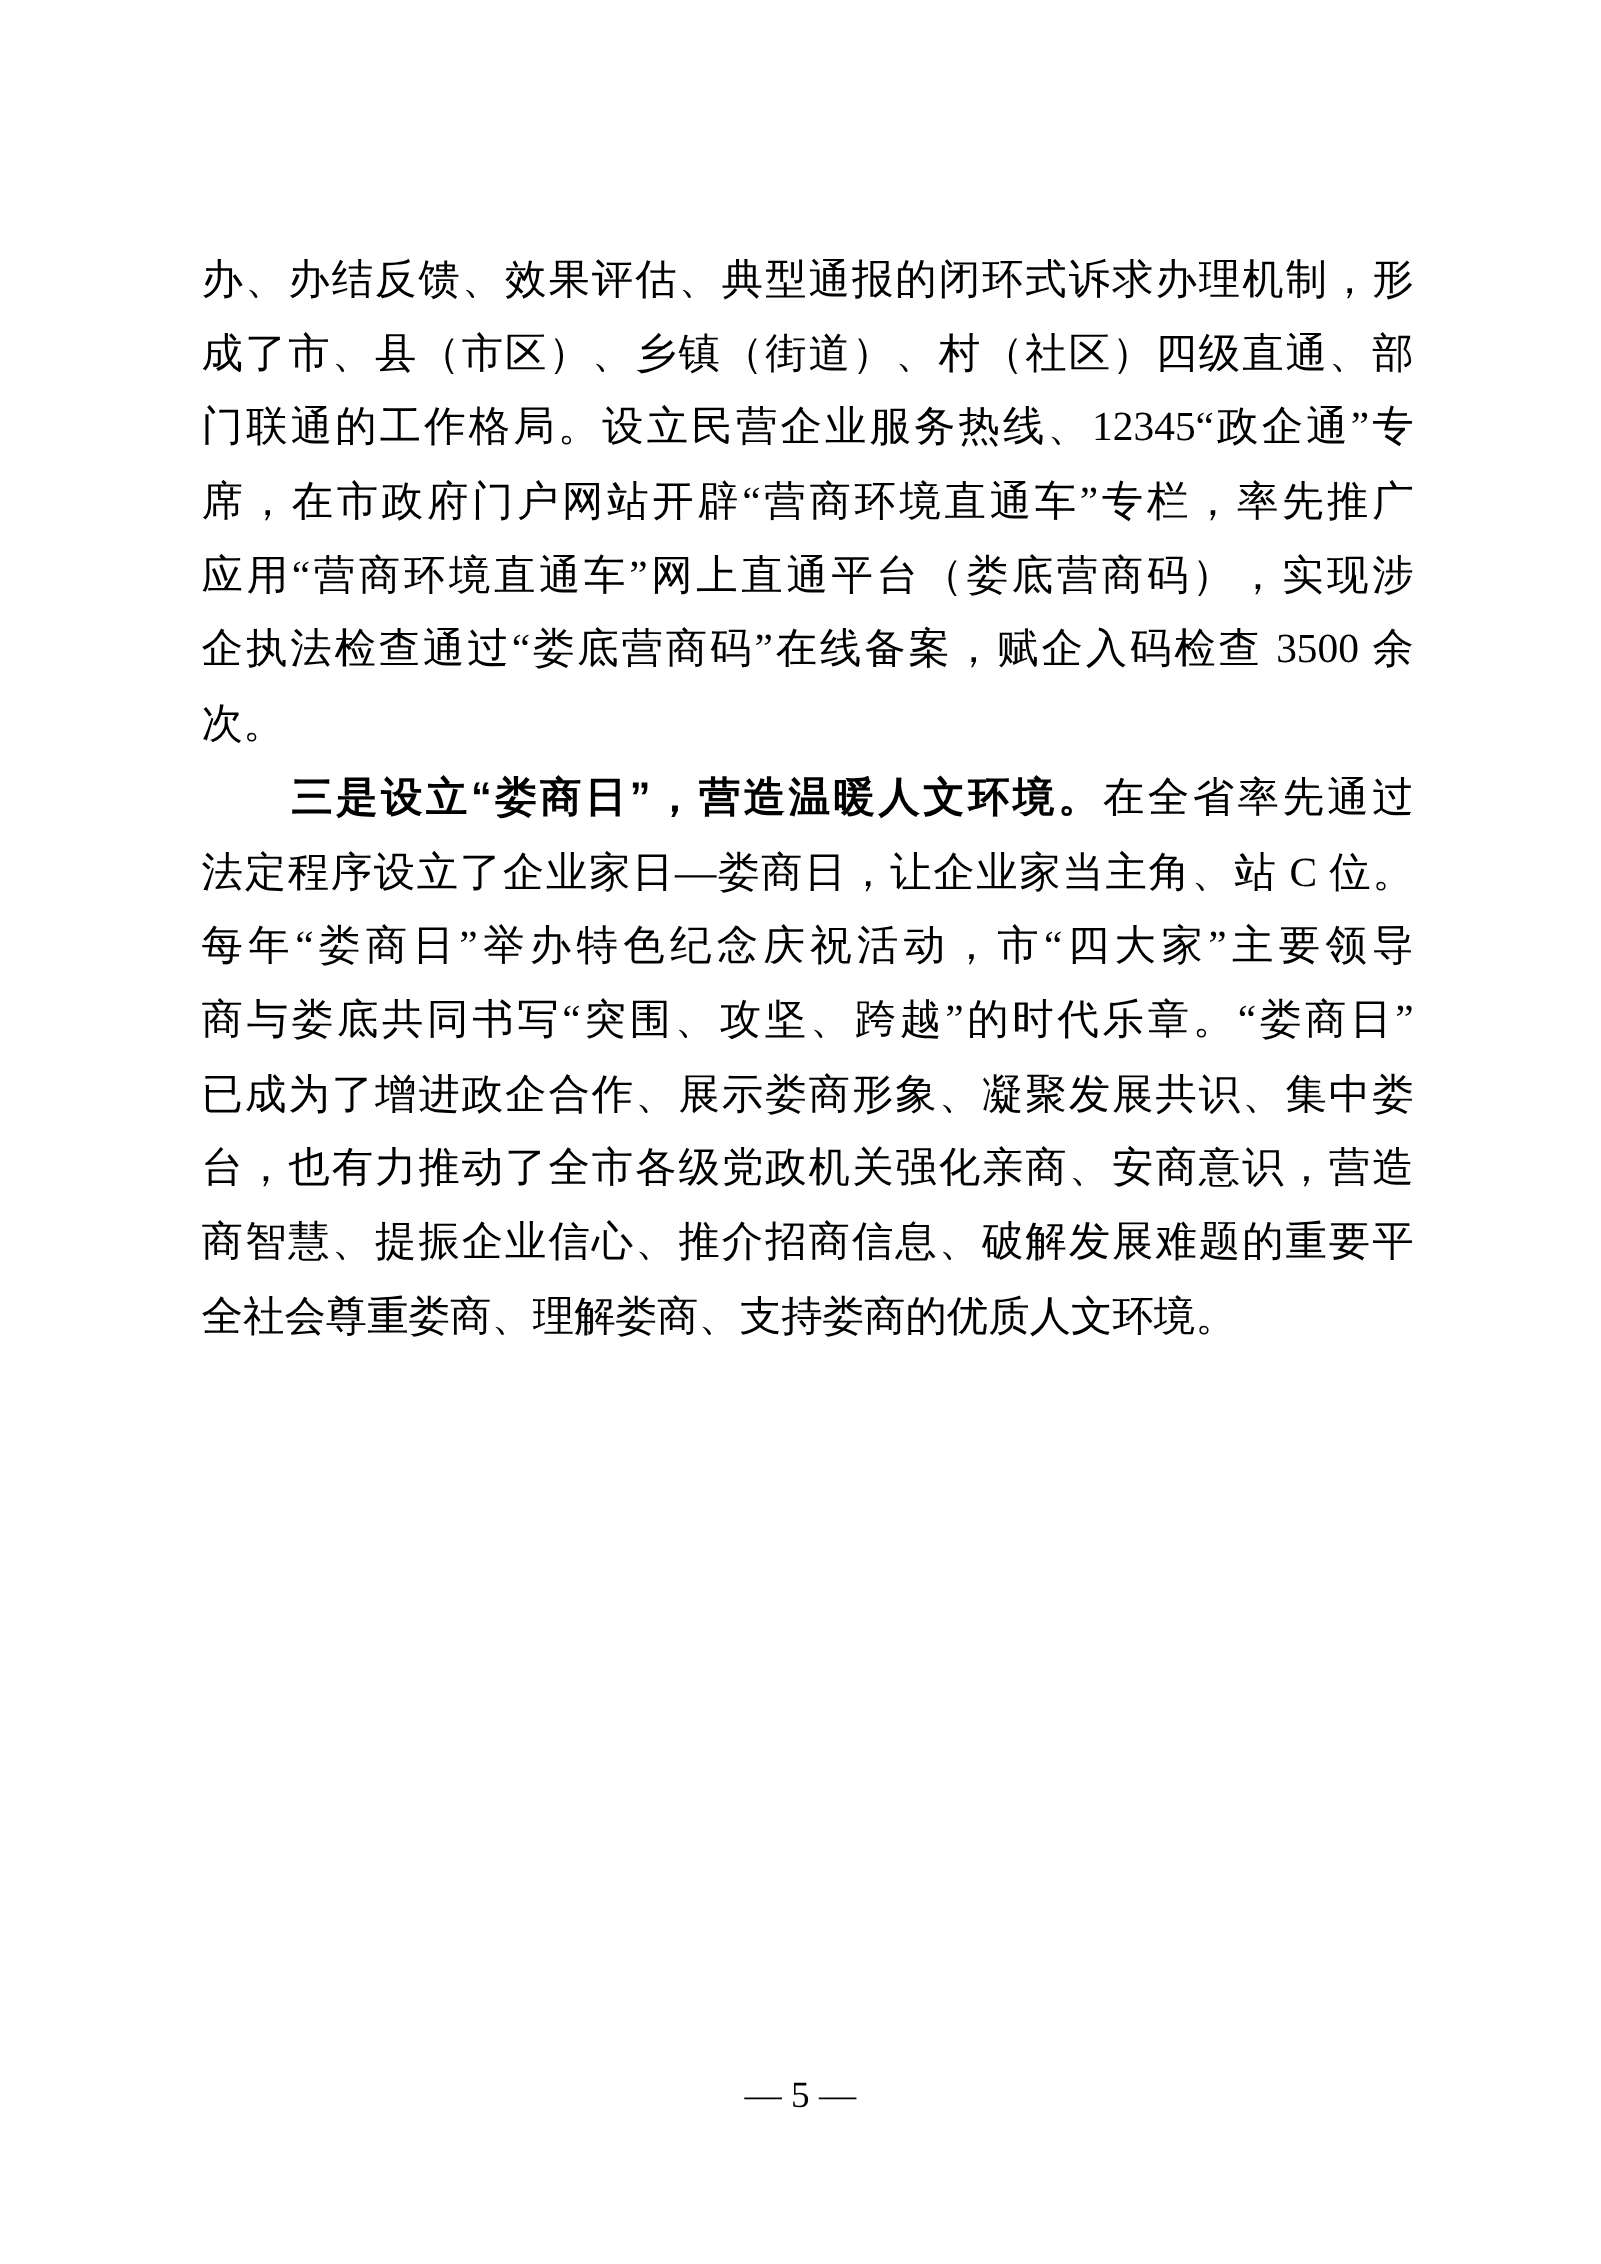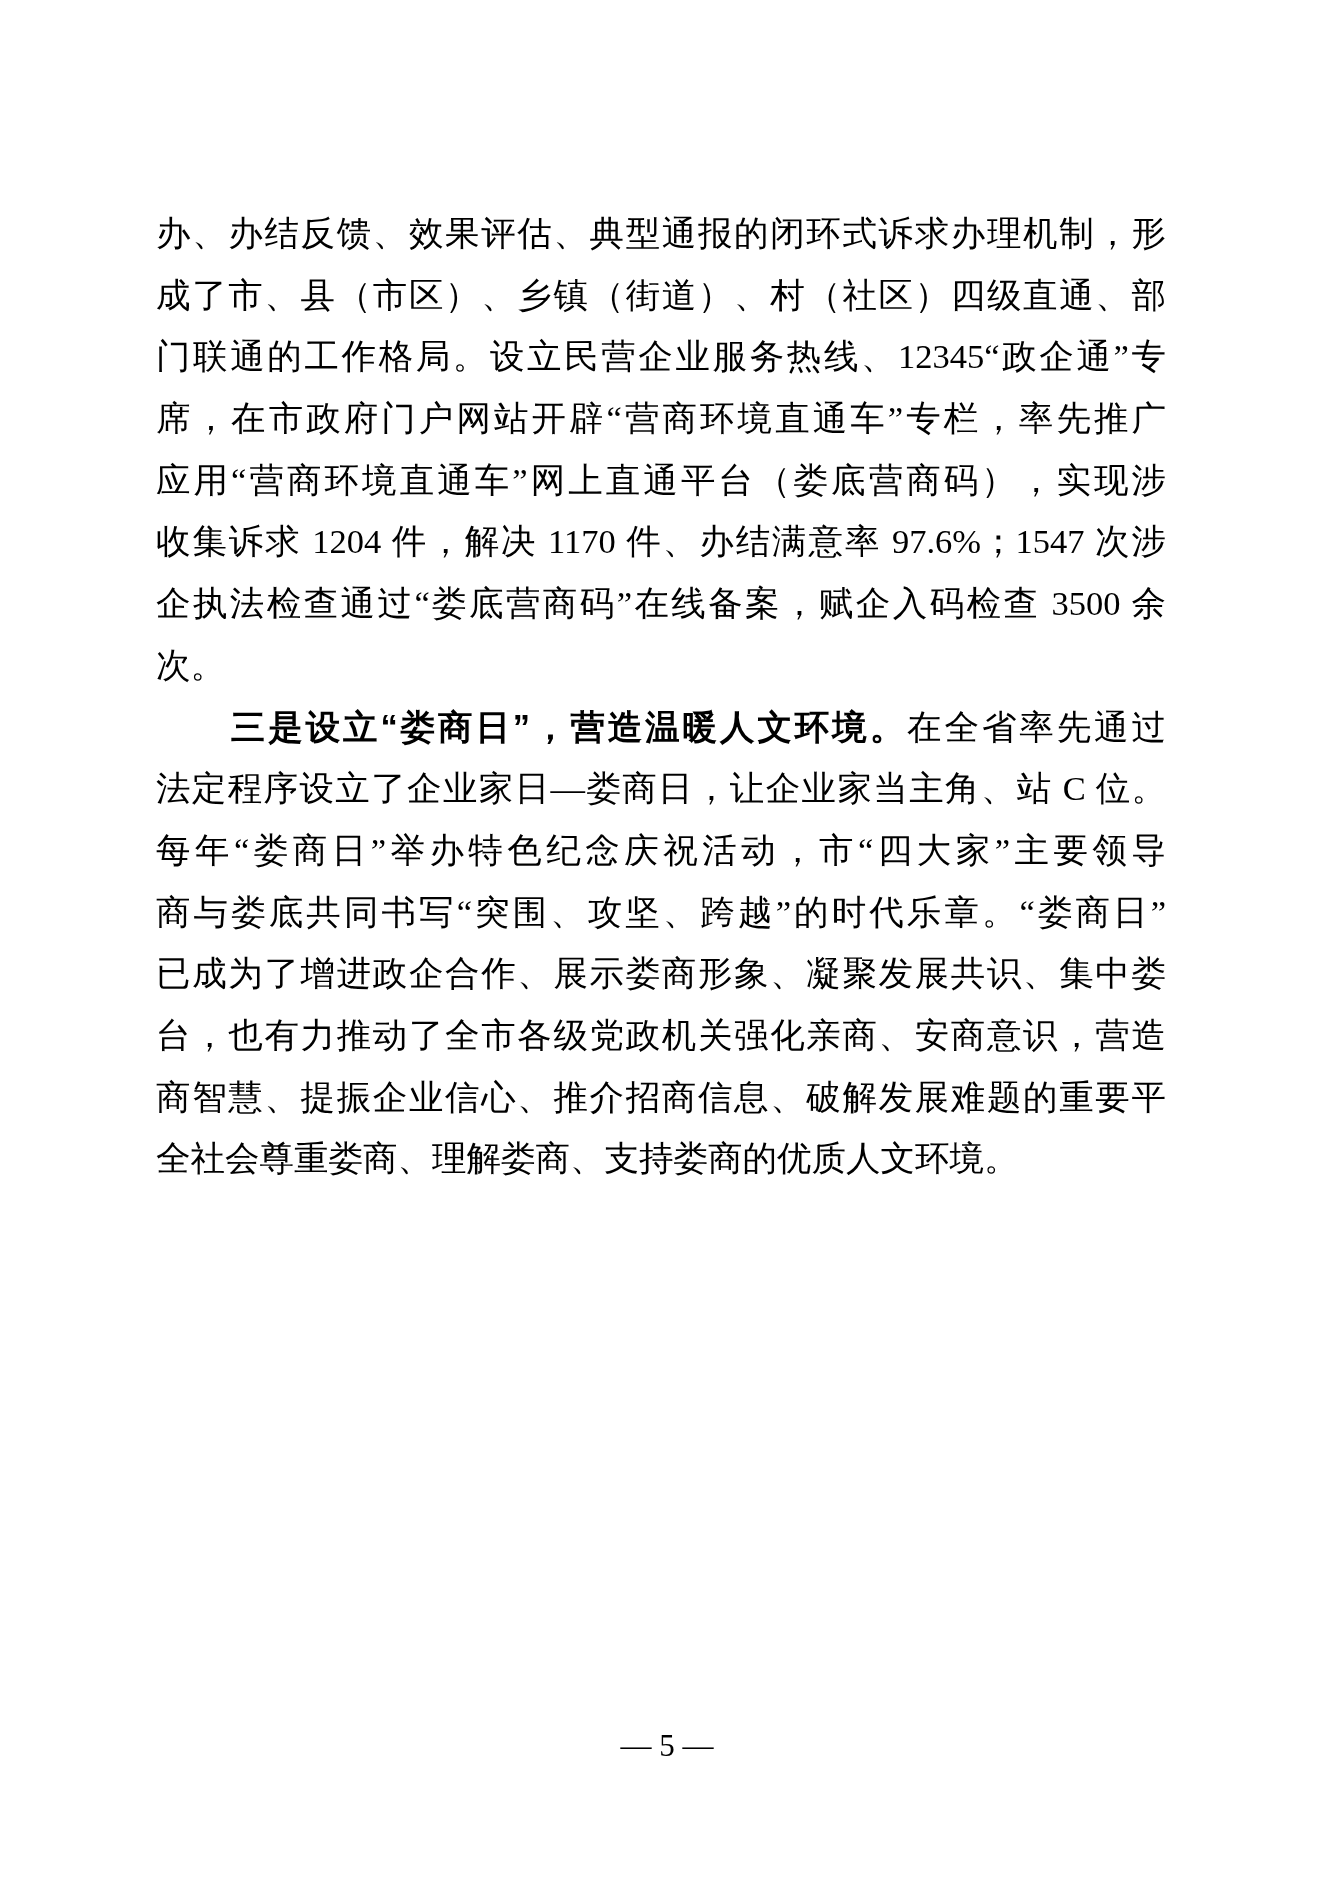--- a/index.html
+++ b/index.html
@@ -12,21 +12,21 @@
     position: relative;
     width: 1334px;
     height: 1887px;
     background: #ffffff;
     color: #000000;
     font-family: "Liberation Serif", "DejaVu Serif", serif;
     overflow: hidden;
   }
   .body-block {
     position: absolute;
-    left: 156px;
+    left: 168px;
     top: 203px;
     width: 1010px;
   }
   .line {
     height: 61.7px;
     line-height: 61.7px;
     font-size: 34.5px;
     text-align: justify;
     text-align-last: justify;
     white-space: normal;
@@ -55,21 +55,20 @@
 
 <div class="page">
 
   <div class="body-block">
 
     <div class="line">办、办结反馈、效果评估、典型通报的闭环式诉求办理机制，形</div>
     <div class="line">成了市、县（市区）、乡镇（街道）、村（社区）四级直通、部</div>
     <div class="line">门联通的工作格局。设立民营企业服务热线、12345“政企通”专</div>
     <div class="line">席，在市政府门户网站开辟“营商环境直通车”专栏，率先推广</div>
     <div class="line">应用“营商环境直通车”网上直通平台（娄底营商码），实现涉</div>
-    <div class="line">收集诉求 1204 件，解决 1170 件、办结满意率 97.6%；1547 次涉</div>
     <div class="line">企执法检查通过“娄底营商码”在线备案，赋企入码检查 3500 余</div>
     <div class="line no-stretch">次。</div>
 
     <div class="line">
       <span>　　</span><span class="lead-bold">三是设立“娄商日”，营造温暖人文环境。</span><span>在全省率先通过</span>
     </div>
 
     <div class="line">法定程序设立了企业家日—娄商日，让企业家当主角、站 C 位。</div>
     <div class="line">每年“娄商日”举办特色纪念庆祝活动，市“四大家”主要领导</div>
     <div class="line">商与娄底共同书写“突围、攻坚、跨越”的时代乐章。“娄商日”</div>

